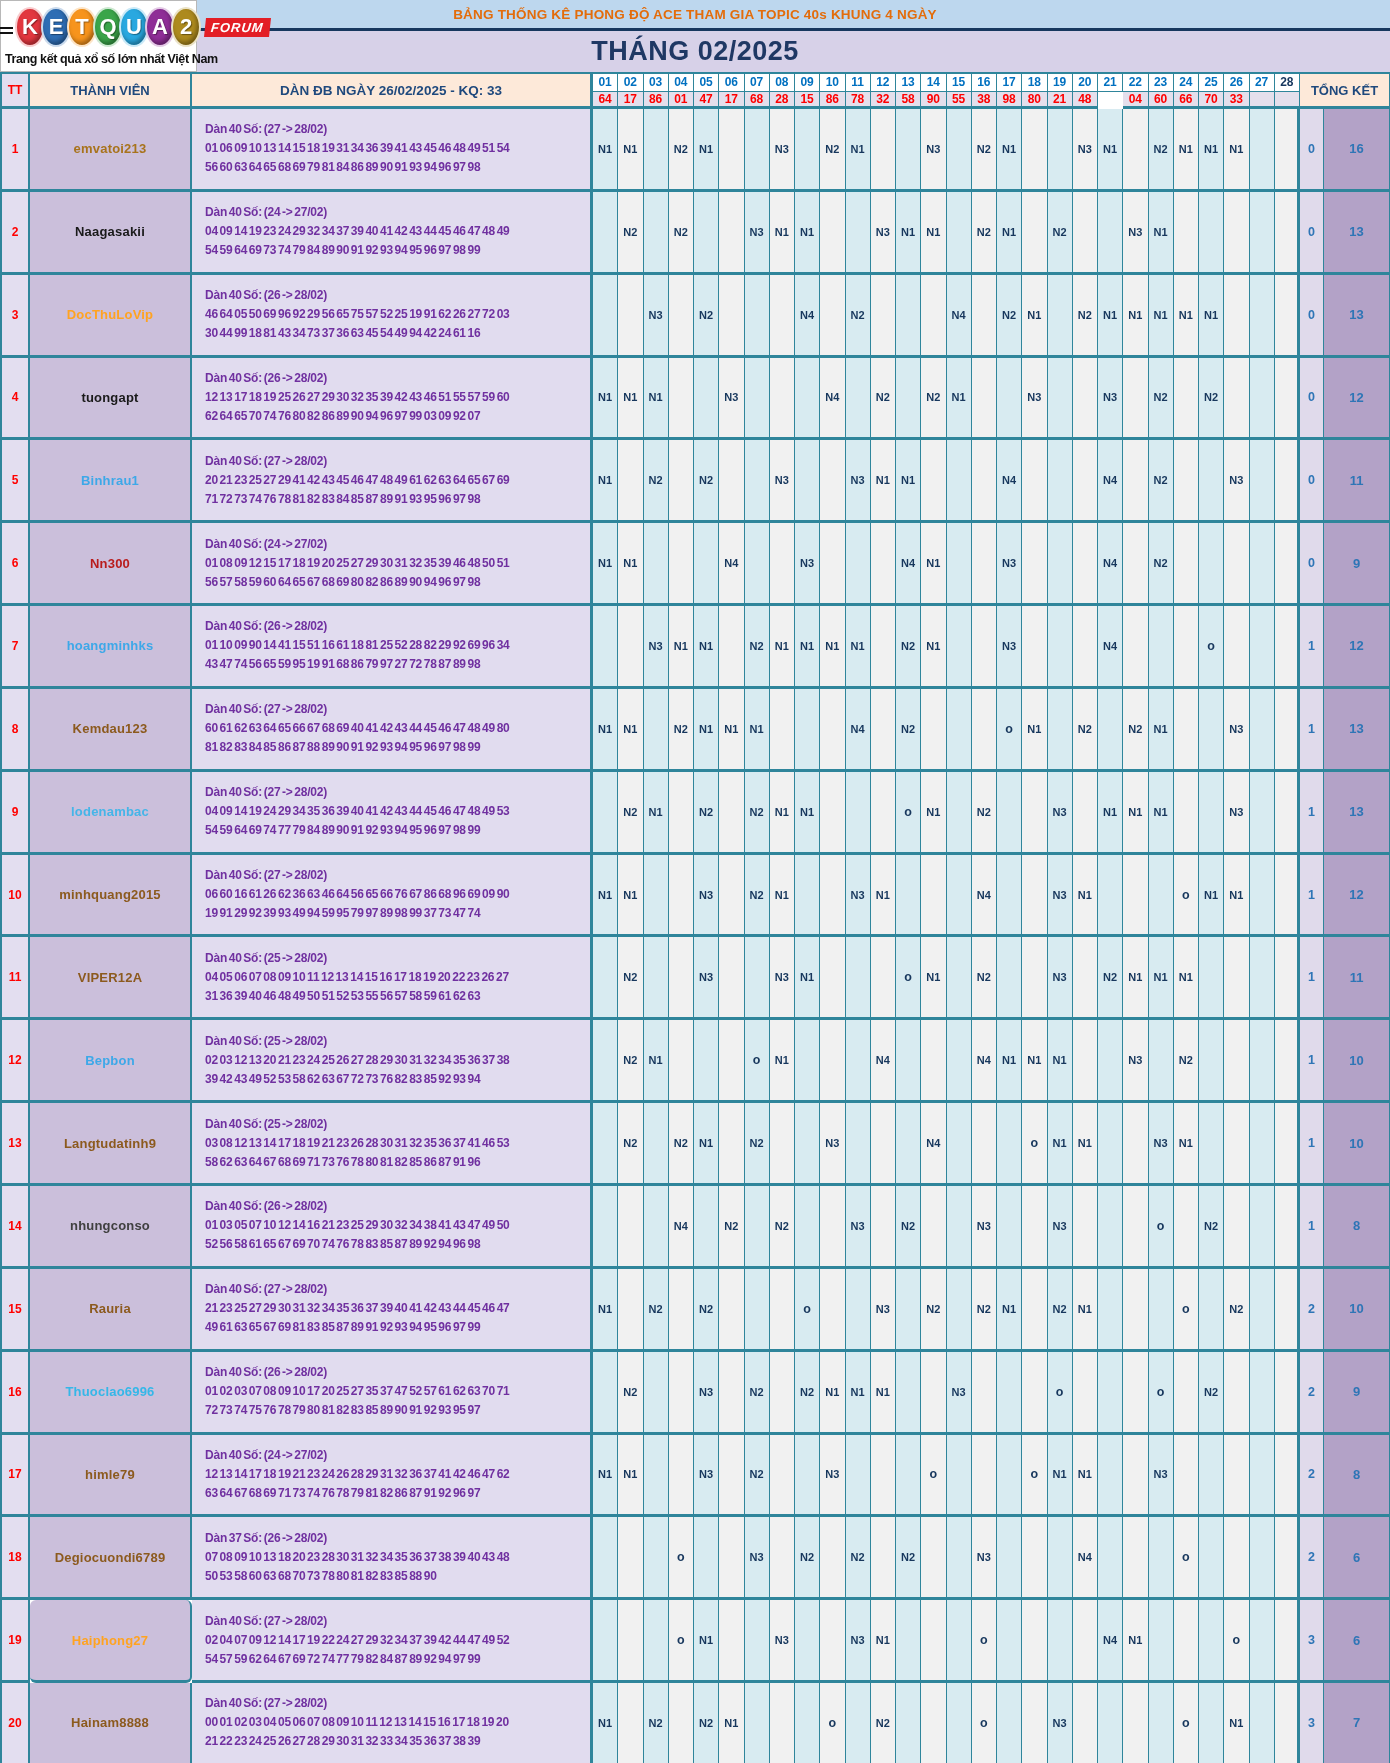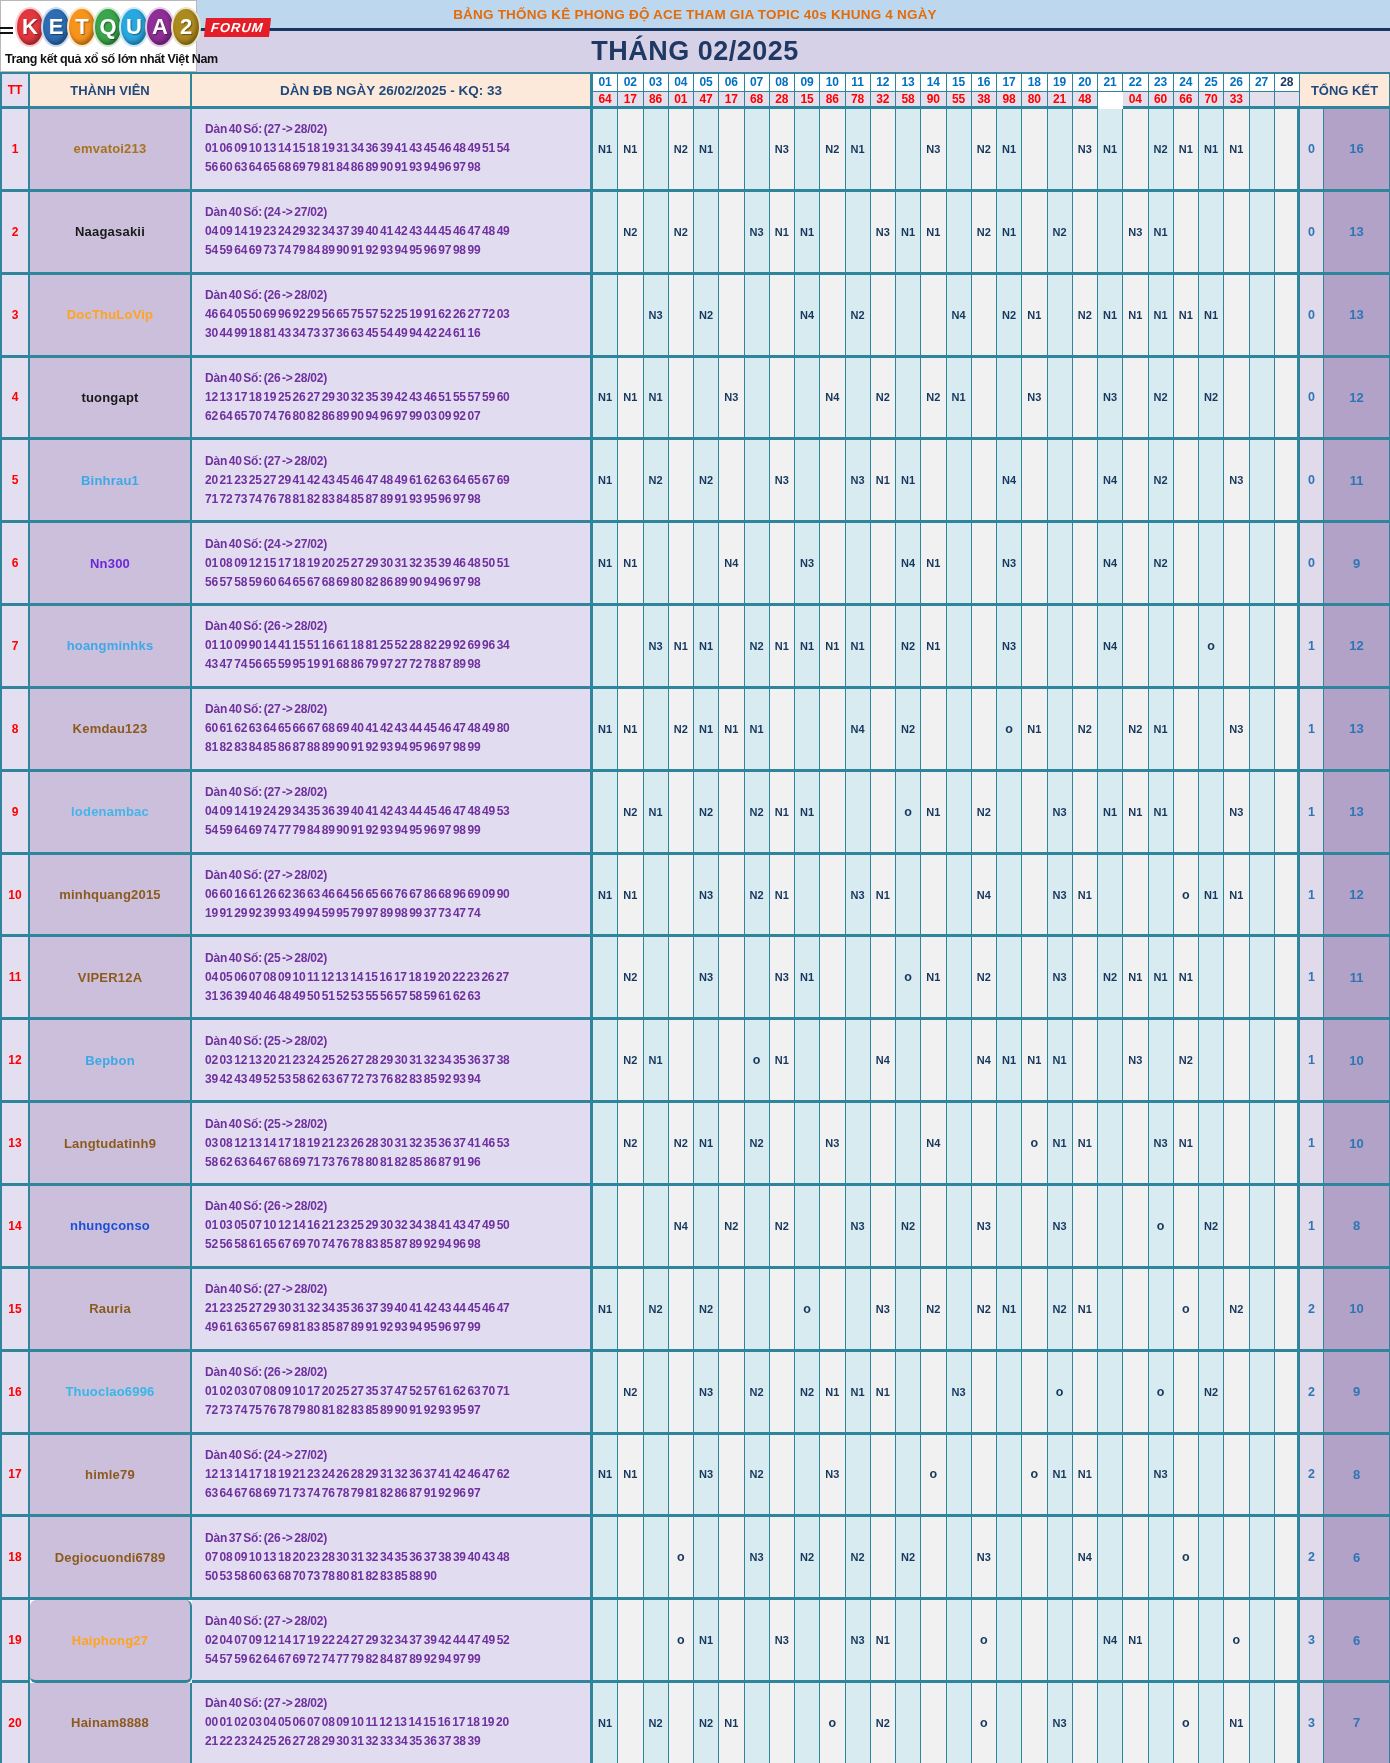--- a/index.html
+++ b/index.html
@@ -323,21 +323,21 @@
         <div class="cell mark even"></div>
         <div class="cell mark odd"></div>
         <div class="cell mark even">N3</div>
         <div class="cell mark odd"></div>
         <div class="cell mark even c28"></div>
         <div class="cell tk1">0</div>
         <div class="cell tk2">11</div>
       </div>
       <div class="grid-row row">
         <div class="cell tt">6</div>
-        <div class="cell name" style="color: #6d28d9;">Nn300</div>
+        <div class="cell name" style="color: #b91c1c;">Nn300</div>
         <div class="cell desc">
           <div class="dan-title">Dàn 40 Số: (24 -&gt; 27/02)</div>
           <div class="dan-line">01 08 09 12 15 17 18 19 20 25 27 29 30 31 32 35 39 46 48 50 51</div>
           <div class="dan-line">56 57 58 59 60 64 65 67 68 69 80 82 86 89 90 94 96 97 98</div>
         </div>
         <div class="cell mark odd">N1</div>
         <div class="cell mark even">N1</div>
         <div class="cell mark odd"></div>
         <div class="cell mark even"></div>
         <div class="cell mark odd"></div>
@@ -635,21 +635,21 @@
         <div class="cell mark even">N1</div>
         <div class="cell mark odd"></div>
         <div class="cell mark even"></div>
         <div class="cell mark odd"></div>
         <div class="cell mark even c28"></div>
         <div class="cell tk1">1</div>
         <div class="cell tk2">10</div>
       </div>
       <div class="grid-row row">
         <div class="cell tt">14</div>
-        <div class="cell name" style="color: #1d4ed8;">nhungconso</div>
+        <div class="cell name" style="color: #404040;">nhungconso</div>
         <div class="cell desc">
           <div class="dan-title">Dàn 40 Số: (26 -&gt; 28/02)</div>
           <div class="dan-line">01 03 05 07 10 12 14 16 21 23 25 29 30 32 34 38 41 43 47 49 50</div>
           <div class="dan-line">52 56 58 61 65 67 69 70 74 76 78 83 85 87 89 92 94 96 98</div>
         </div>
         <div class="cell mark odd"></div>
         <div class="cell mark even"></div>
         <div class="cell mark odd"></div>
         <div class="cell mark even">N4</div>
         <div class="cell mark odd"></div>

